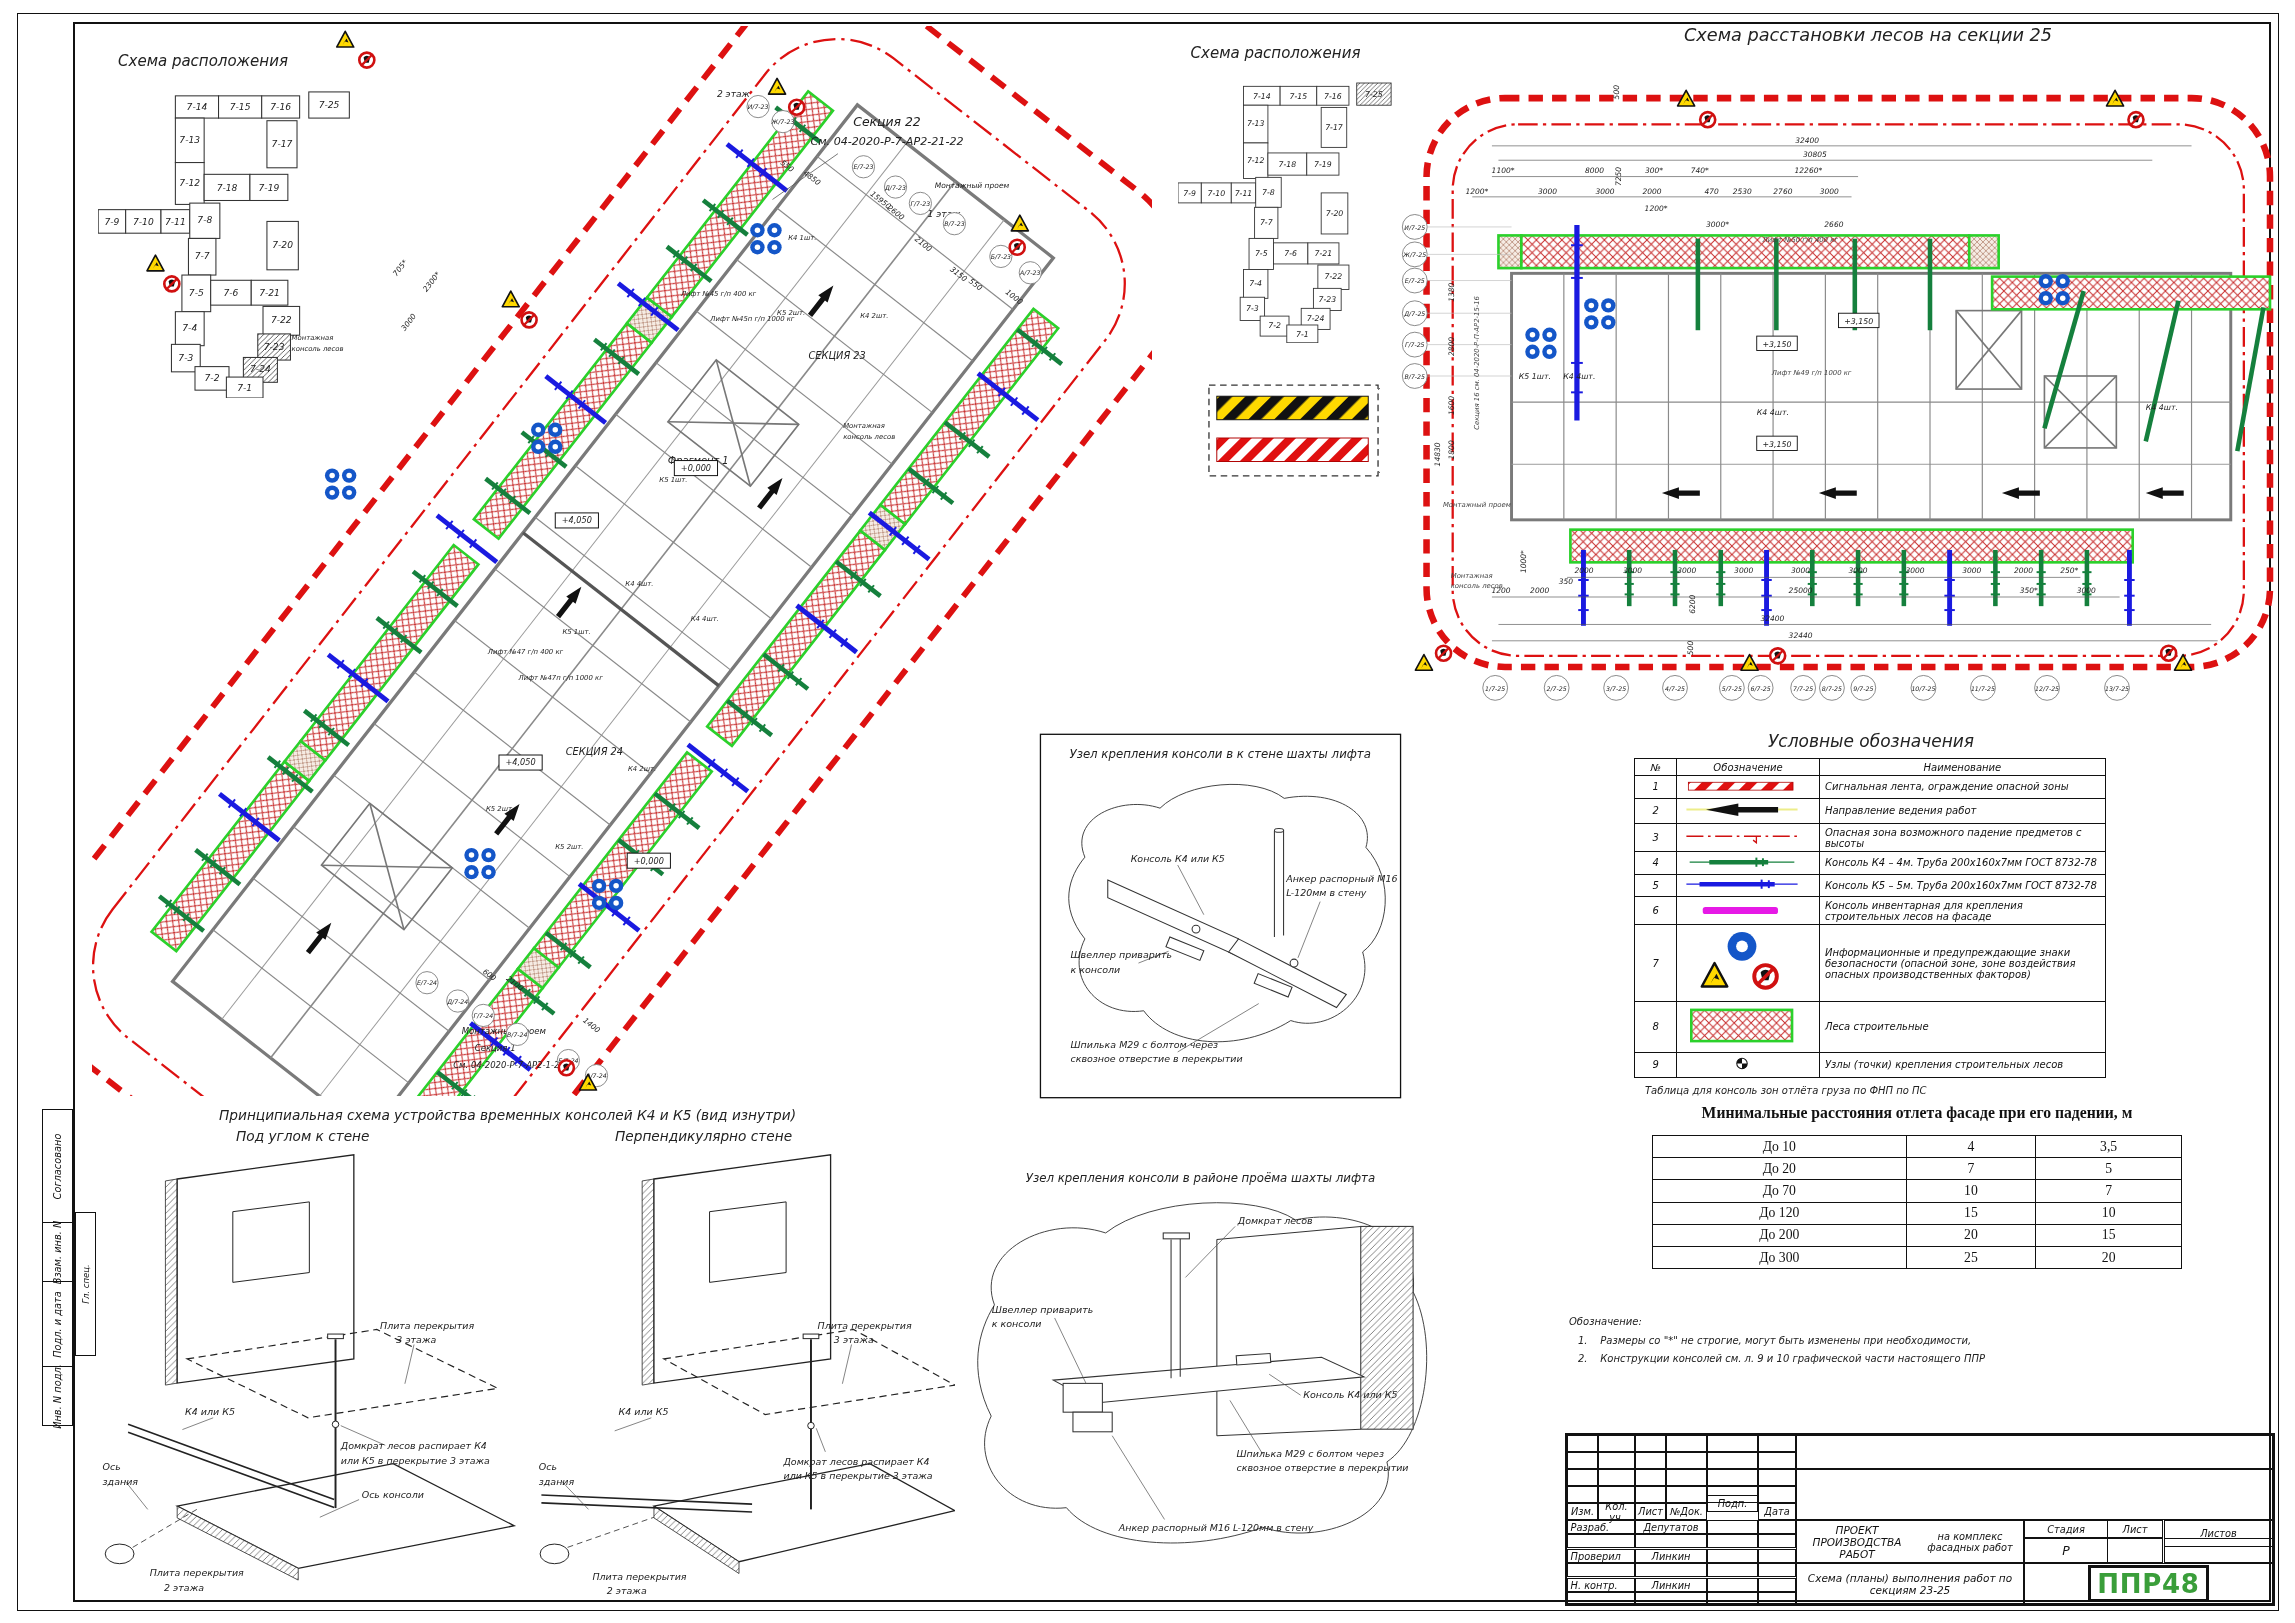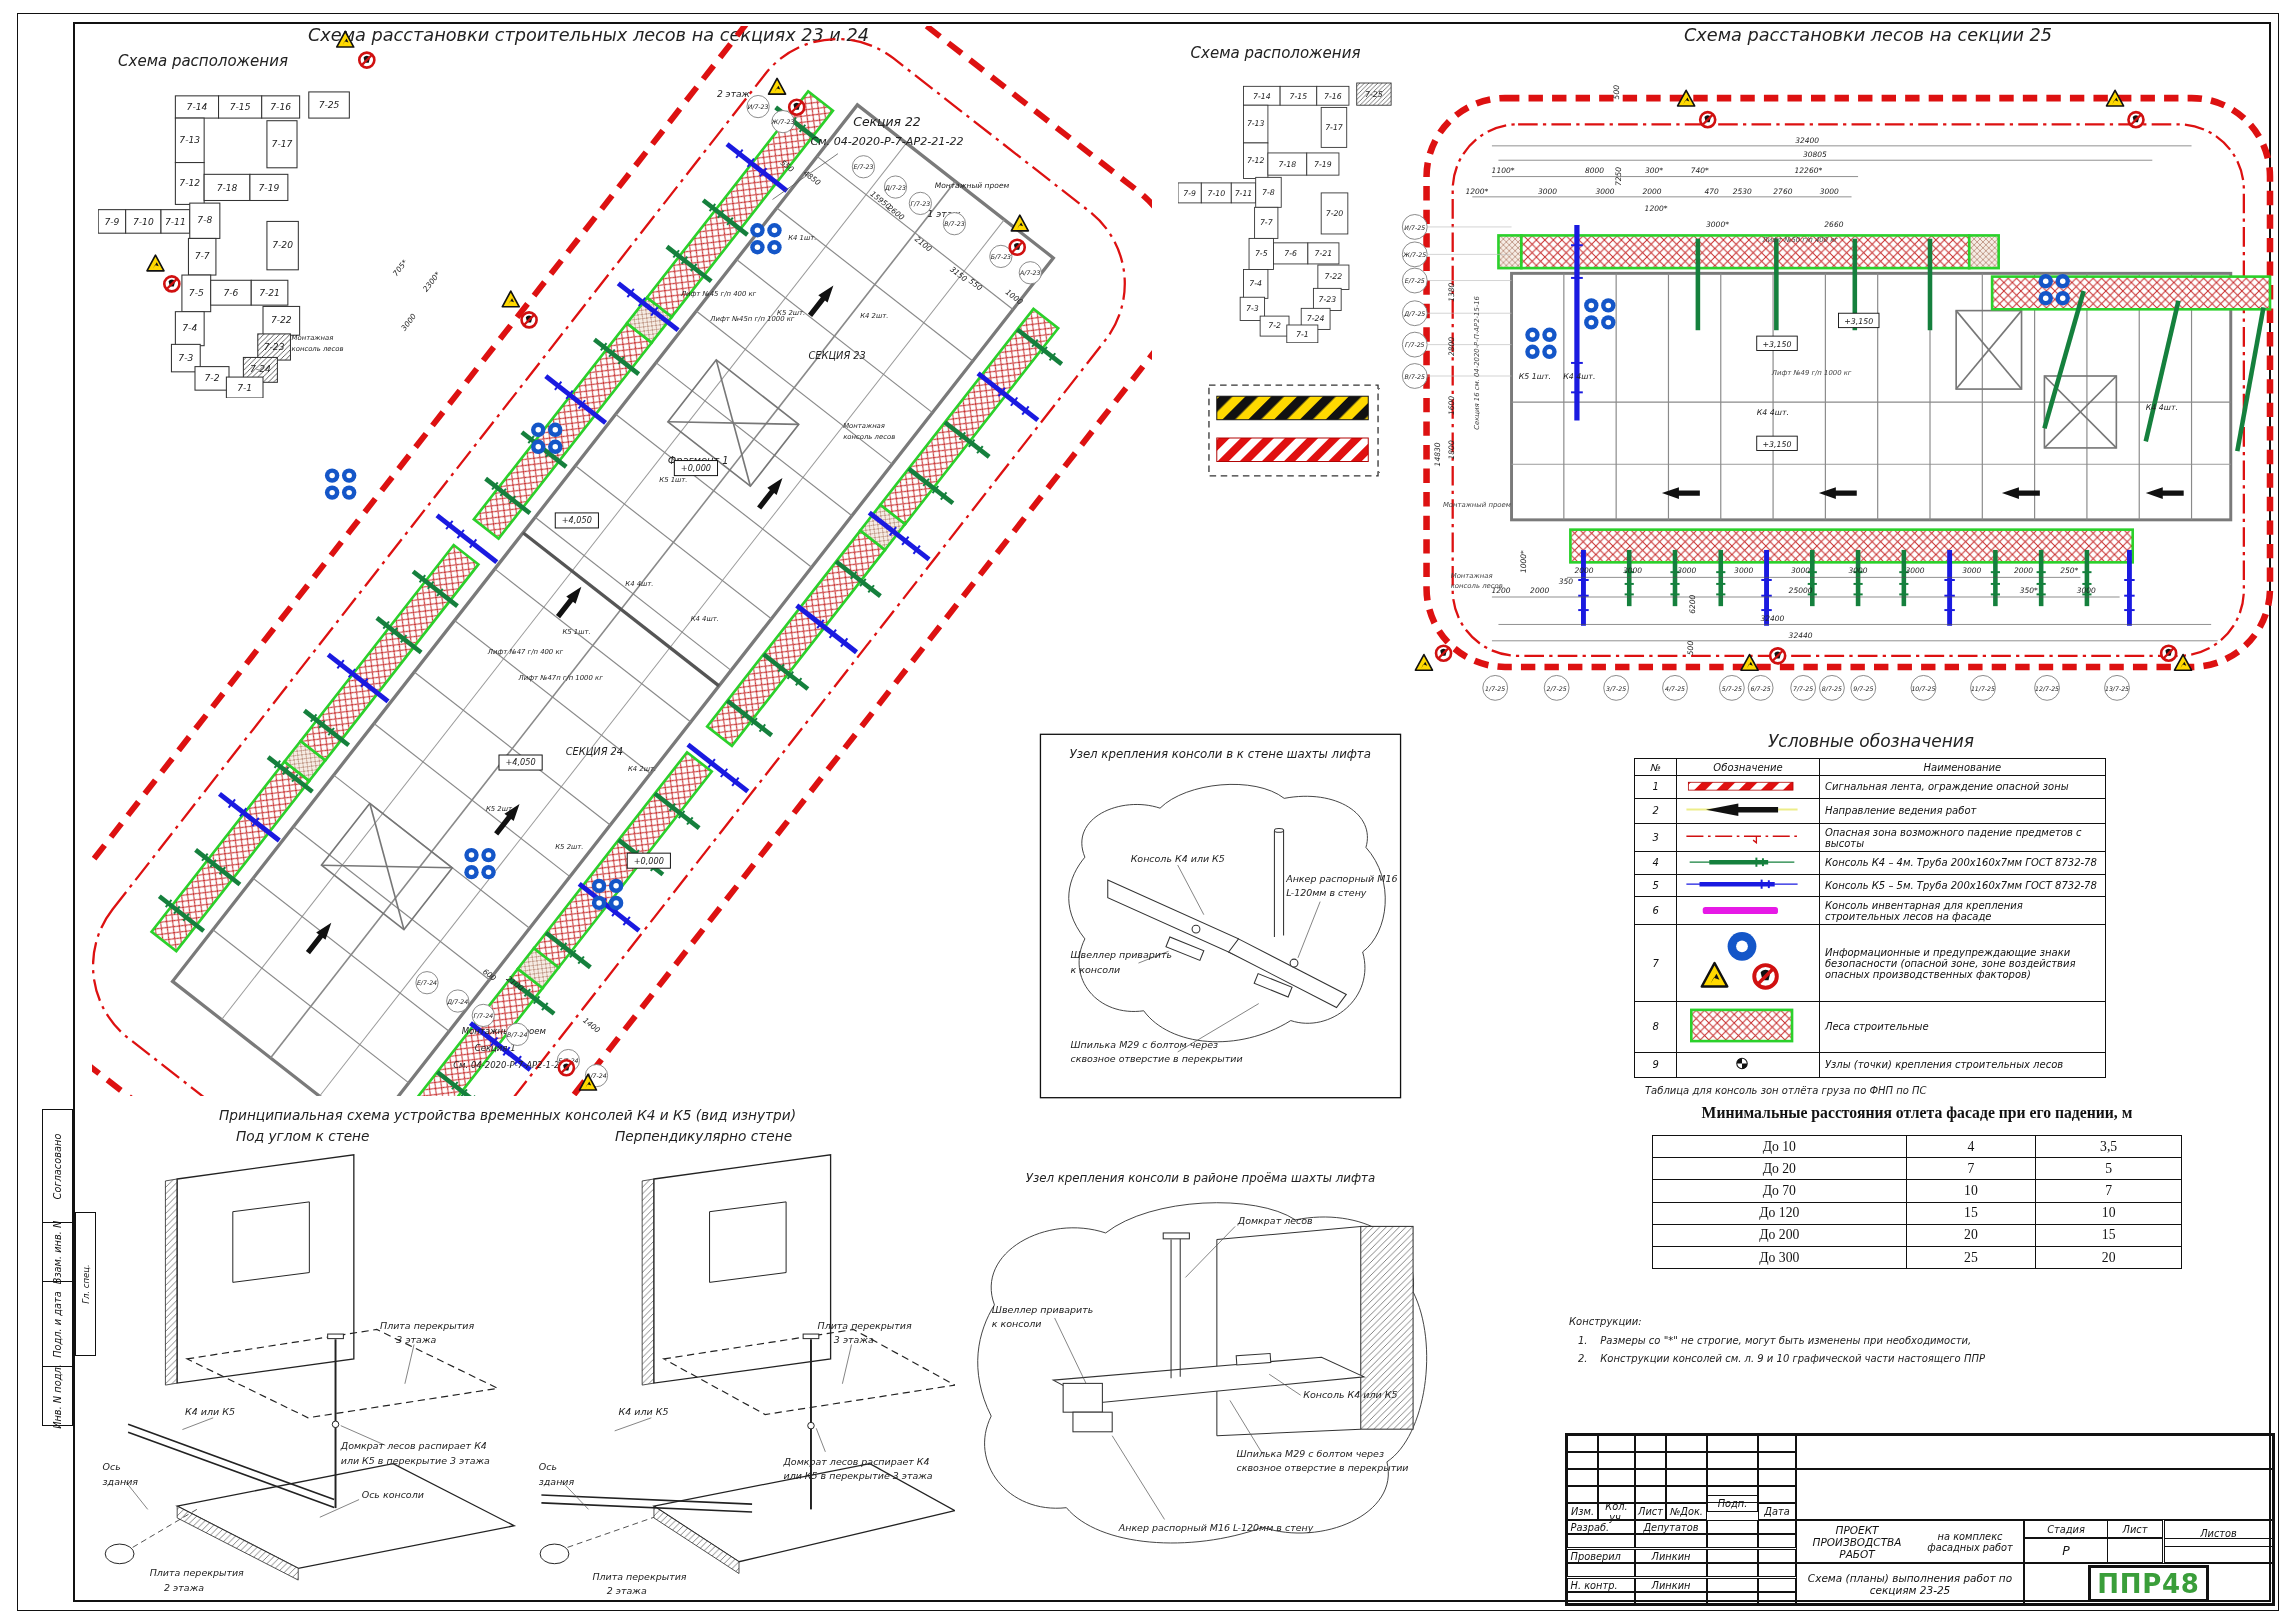--- a/index.html
+++ b/index.html
@@ -114,21 +114,20 @@
 <div class="vwrap" style="left:42px;top:1281px;width:31px;height:86px">
       <span>Подл. и дата</span>
     </div>
 <div class="vwrap" style="left:42px;top:1366px;width:31px;height:60px">
       <span>Инв. N подл.</span>
     </div>
 <div class="vwrap" style="left:75px;top:1212px;width:21px;height:144px">
       <span style="font-size:8.5px">Гл. спец.</span>
     </div>
 
-<div class="abs h1" style="left:196px;top:25px;width:785px">Схема расстановки строительных лесов на секциях 23 и 24</div>
 <div class="abs h2" style="left:92px;top:52px;width:222px">Схема расположения</div>
 <div class="abs h2" style="left:1171px;top:44px;width:209px">Схема расположения</div>
 <div class="abs h1" style="left:1590px;top:25px;width:556px">Схема расстановки лесов на секции 25</div>
 
 <svg class="abs" style="left:98px;top:71px" width="262" height="327" viewBox="0 0 400 500">
  <g fill="#fff" stroke="#333" stroke-width="1.6">
   <rect x="118" y="38" width="66" height="34"></rect>
         <rect x="184" y="38" width="66" height="34"></rect>
         <rect x="250" y="38" width="58" height="34"></rect>
         <rect x="322" y="32" width="62" height="40"></rect>
@@ -960,21 +959,21 @@
           <td>15</td>
         </tr>
  <tr>
           <td>До 300</td>
           <td>25</td>
           <td>20</td>
         </tr>
 </tbody>
     </table>
 
-<div class="abs note-line" style="left:1569px;top:1316px">Конструкции:</div>
+<div class="abs note-line" style="left:1569px;top:1316px">Обозначение:</div>
 <div class="abs note-line" style="left:1578px;top:1335px"><span>1.</span>&nbsp;&nbsp;&nbsp;&nbsp;<span>Размеры со "*" не строгие, могут быть изменены при необходимости,</span></div>
 <div class="abs note-line" style="left:1578px;top:1353px"><span>2.</span>&nbsp;&nbsp;&nbsp;&nbsp;<span>Конструкции консолей см. л. 9 и 10 графической части настоящего ППР</span></div>
 
 <div class="abs" style="left:1565px;top:1433px;width:710px;height:173px;border:2px solid #111;box-sizing:border-box">
 
  <div class="cell" style="left:0;top:0;width:31px;height:17px"></div>
       <div class="cell" style="left:31px;top:0;width:37px;height:17px"></div>
       <div class="cell" style="left:68px;top:0;width:31px;height:17px"></div>
       <div class="cell" style="left:99px;top:0;width:41px;height:17px"></div>
       <div class="cell" style="left:140px;top:0;width:51px;height:17px"></div>

